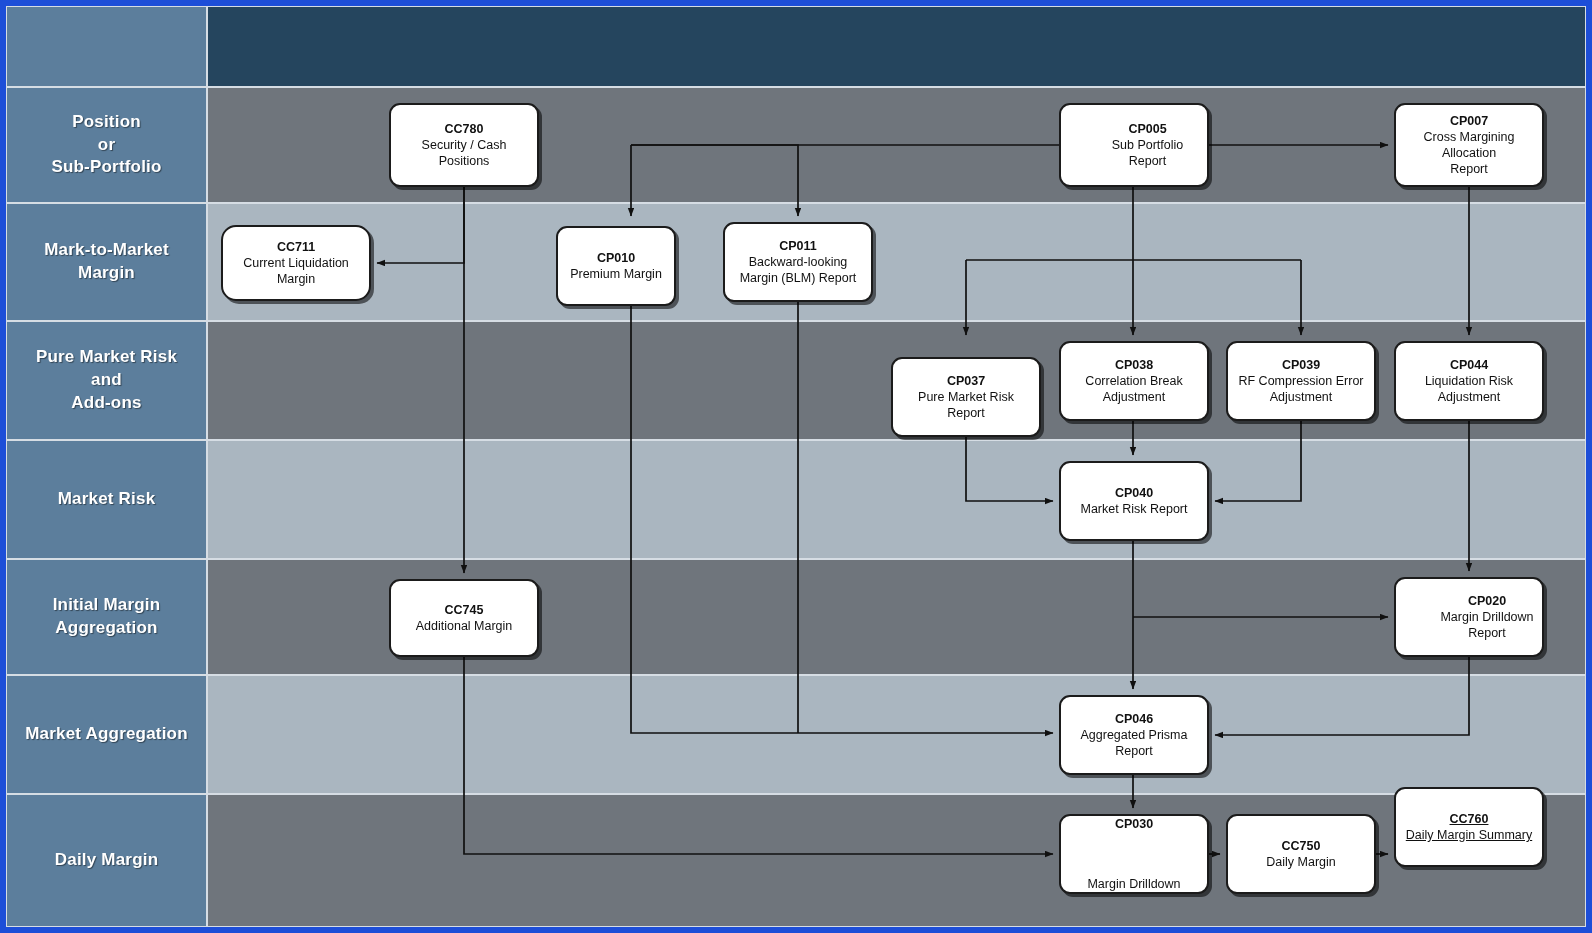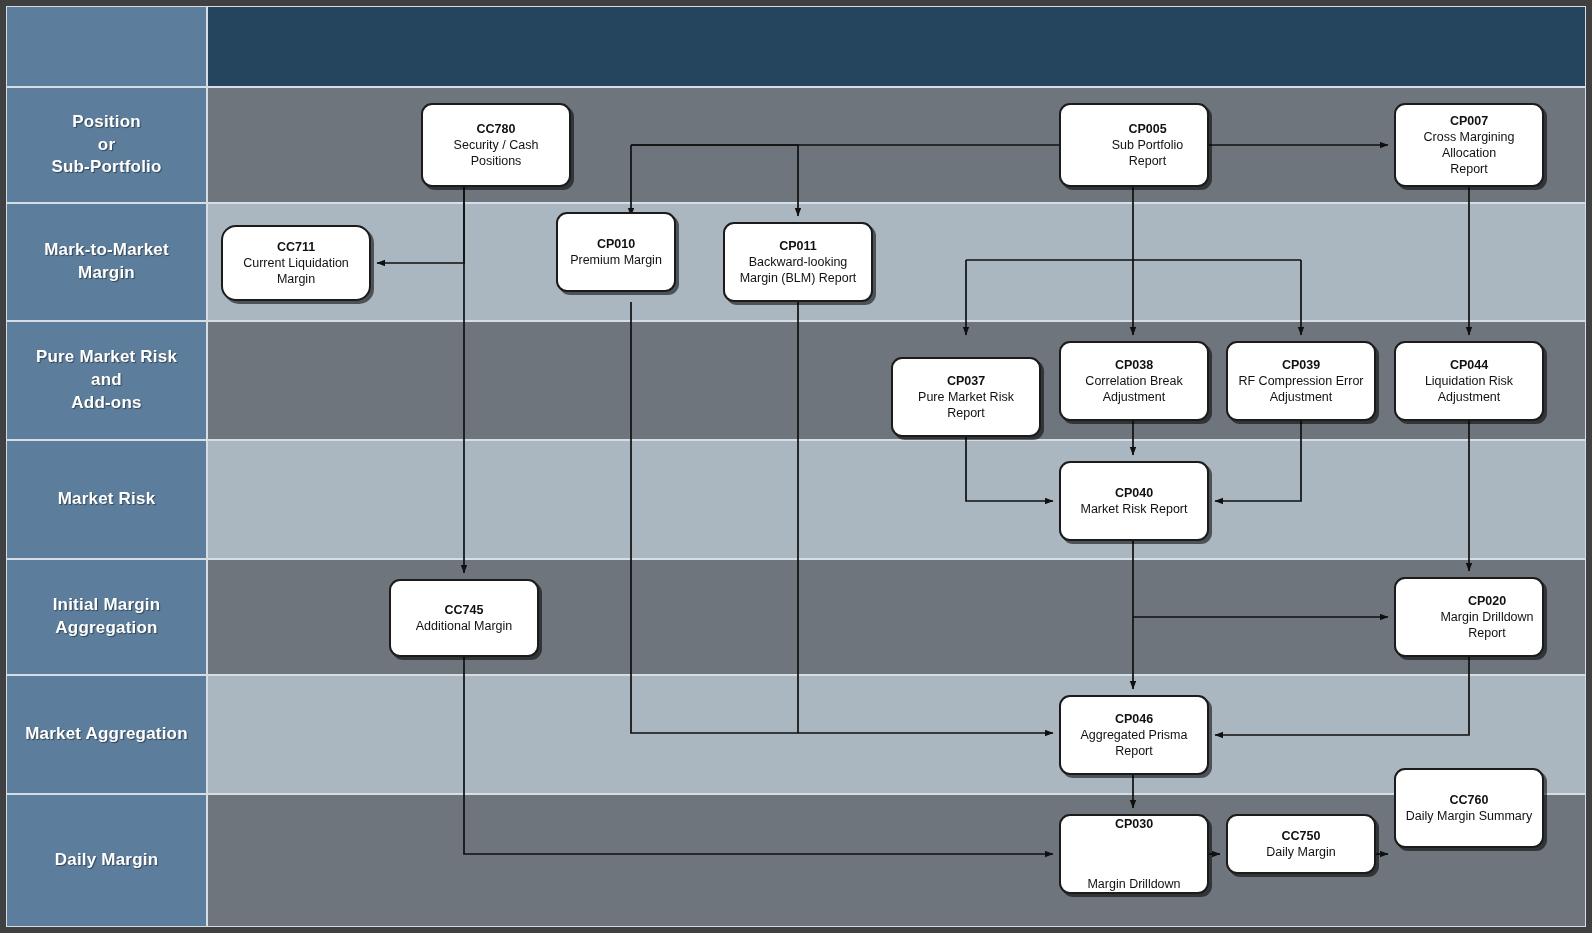--- a/index.html
+++ b/index.html
@@ -7,21 +7,21 @@
     padding: 0;
     background: #000000;
   }
   body {
     font-family: "Liberation Sans", sans-serif;
   }
   #canvas {
     position: relative;
     width: 1592px;
     height: 933px;
-    background: #404040;
+    background: #1d4ed8;
     overflow: hidden;
   }
 
   
   .lane-row {
     position: absolute;
     left: 0;
     right: 0;
   }
   .lane-label {
@@ -204,21 +204,21 @@
       <path d="M631,302 L631,733 L1053,733" marker-end="url(#arrow)"></path>
       <path d="M798,302 L798,733"></path>
 
       <path d="M1133,775 L1133,808" marker-end="url(#arrow)"></path>
 
       <path d="M1209,854 L1220,854" marker-end="url(#arrow)"></path>
       <path d="M1376,854 L1388,854" marker-end="url(#arrow)"></path>
     </g>
   </svg>
 
-  <div class="node" style="left:389px;top:103px;width:150px;height:84px;margin-left:32px;">
+  <div class="node" style="left:389px;top:103px;width:150px;height:84px;">
     <div class="code">CC780</div>
     <div class="title" style="white-space:pre-line">Security / Cash
 Positions</div>
   </div>
 
   <div class="node" style="left:1059px;top:103px;width:150px;height:84px;padding-left:32px;">
     <div class="code">CP005</div>
     <div class="title" style="white-space:pre-line">Sub Portfolio Report</div>
   </div>
 
@@ -227,21 +227,21 @@
     <div class="title" style="white-space:pre-line">Cross Margining Allocation
 Report</div>
   </div>
 
   <div class="node" style="left:221px;top:225px;width:150px;height:76px;border-radius:15px;">
     <div class="code">CC711</div>
     <div class="title" style="white-space:pre-line">Current Liquidation
 Margin</div>
   </div>
 
-  <div class="node" style="left:556px;top:212px;width:120px;height:80px;">
+  <div class="node" style="left:556px;top:226px;width:120px;height:80px;">
     <div class="code">CP010</div>
     <div class="title" style="white-space:pre-line">Premium Margin</div>
   </div>
 
   <div class="node" style="left:723px;top:222px;width:150px;height:80px;">
     <div class="code">CP011</div>
     <div class="title" style="white-space:pre-line">Backward-looking
 Margin (BLM) Report</div>
   </div>
 
@@ -287,23 +287,23 @@
     <div class="code">CP046</div>
     <div class="title" style="white-space:pre-line">Aggregated Prisma
 Report</div>
   </div>
 
   <div class="node" style="left:1059px;top:814px;width:150px;height:80px;gap:44px;">
     <div class="code">CP030</div>
     <div class="title" style="white-space:pre-line">Margin Drilldown</div>
   </div>
 
-  <div class="node" style="left:1226px;top:814px;width:150px;height:60px;">
+  <div class="node" style="left:1226px;top:814px;width:150px;height:80px;">
     <div class="code">CC750</div>
     <div class="title" style="white-space:pre-line">Daily Margin</div>
   </div>
 
-  <div class="node" style="left:1394px;top:768px;width:150px;height:80px;">
+  <div class="node" style="left:1394px;top:787px;width:150px;height:80px;text-decoration:underline;">
     <div class="code">CC760</div>
     <div class="title" style="white-space:pre-line">Daily Margin Summary</div>
   </div>
 
 </div>
 
 </body></html>

